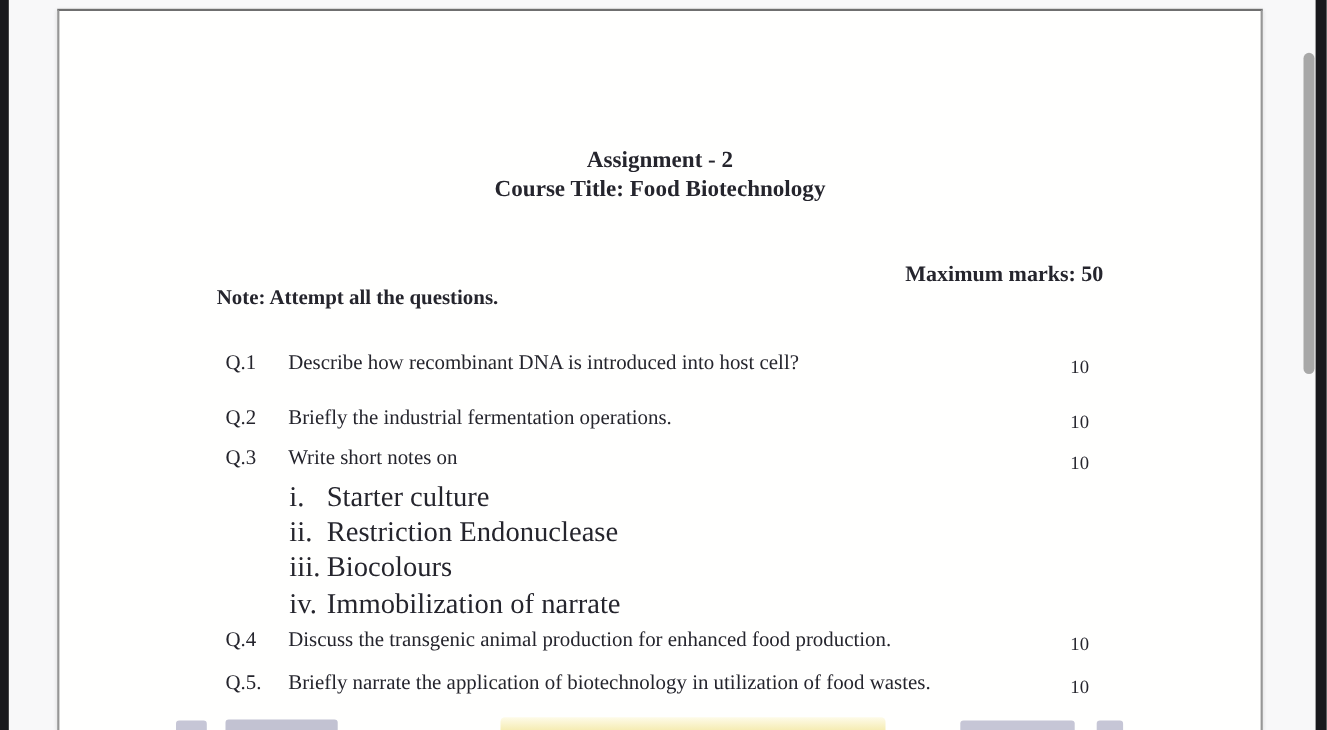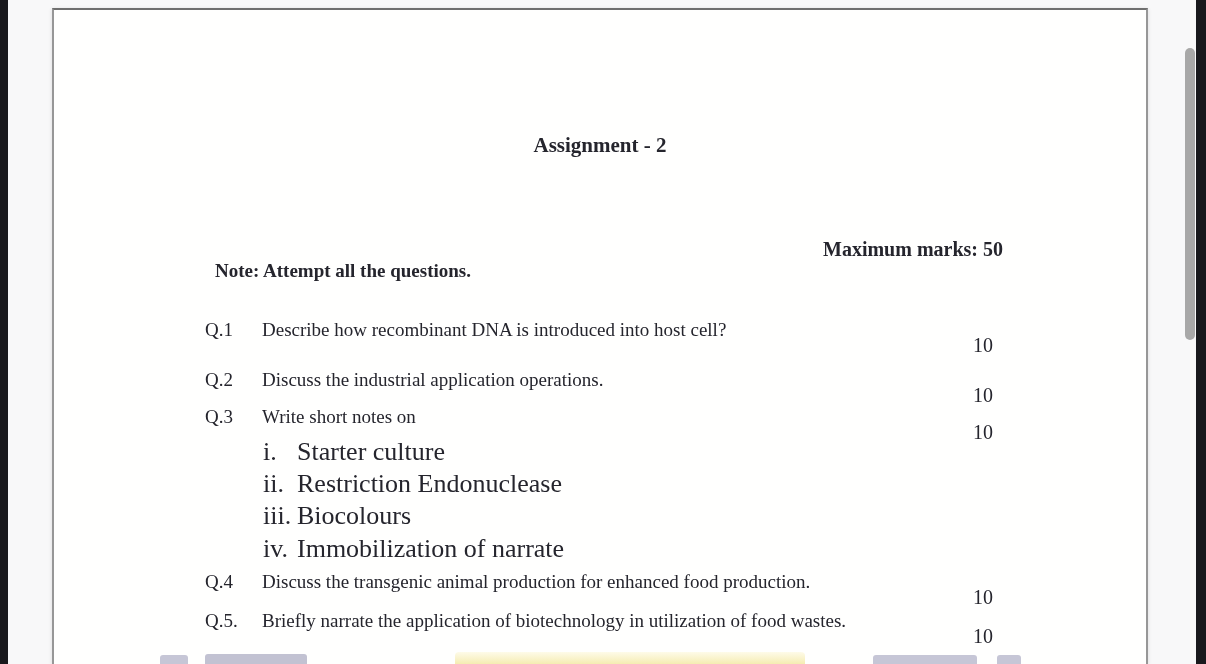--- a/index.html
+++ b/index.html
@@ -59,38 +59,38 @@
     position: absolute;
     top: 237px; right: 203px;
     font-weight: bold;
     font-size: 20px;
     line-height: 24px;
     margin-left: 41px;
   }
 
   .note {
     position: absolute;
-    left: 215px; top: 259px;
+    left: 197px; top: 259px;
     font-weight: bold;
     font-size: 19px;
     line-height: 23px;
   }
 
   .q-row {
     position: absolute;
     left: 205px; width: 820px;
     font-size: 19px;
     line-height: 23px;
   }
   .q-label { display: inline-block; width: 57px; }
   .q-text  { display: inline; text-align: right; }
   .q-marks {
     position: absolute;
-    left: 768px; top: 16px;
-    font-size: 20px;
+    left: 768px; top: 4px;
+    font-size: 17px;
   }
 
   .sub-row {
     position: absolute;
     left: 263px; width: 500px;
     font-size: 26px;
     line-height: 23px;
   }
   .sub-numeral { display: inline-block; width: 34px; }
 
@@ -116,33 +116,34 @@
 
   <div class="edge edge-left"></div>
   <div class="edge edge-right"></div>
 
   <div class="page"></div>
 
   <div class="textlayer">
 
     <div class="doc-header">
       <div>Assignment - 2</div>
+      <div>Course Title: Food Biotechnology</div>
     </div>
 
     <div class="max-marks">Maximum marks: 50</div>
 
     <div class="note">Note: Attempt all the questions.</div>
 
     <div class="q-row" style="top:318px">
       <span class="q-label">Q.1</span><span class="q-text">Describe how recombinant DNA is introduced into host cell?</span>
       <span class="q-marks">10</span>
     </div>
 
     <div class="q-row" style="top:368px">
-      <span class="q-label">Q.2</span><span class="q-text">Discuss the industrial application operations.</span>
+      <span class="q-label">Q.2</span><span class="q-text">Briefly the industrial fermentation operations.</span>
       <span class="q-marks">10</span>
     </div>
 
     <div class="q-row" style="top:405px">
       <span class="q-label">Q.3</span><span class="q-text">Write short notes on</span>
       <span class="q-marks">10</span>
     </div>
 
     <div class="sub-row" style="top:440px">
       <span class="sub-numeral">i.</span><span>Starter culture</span>

